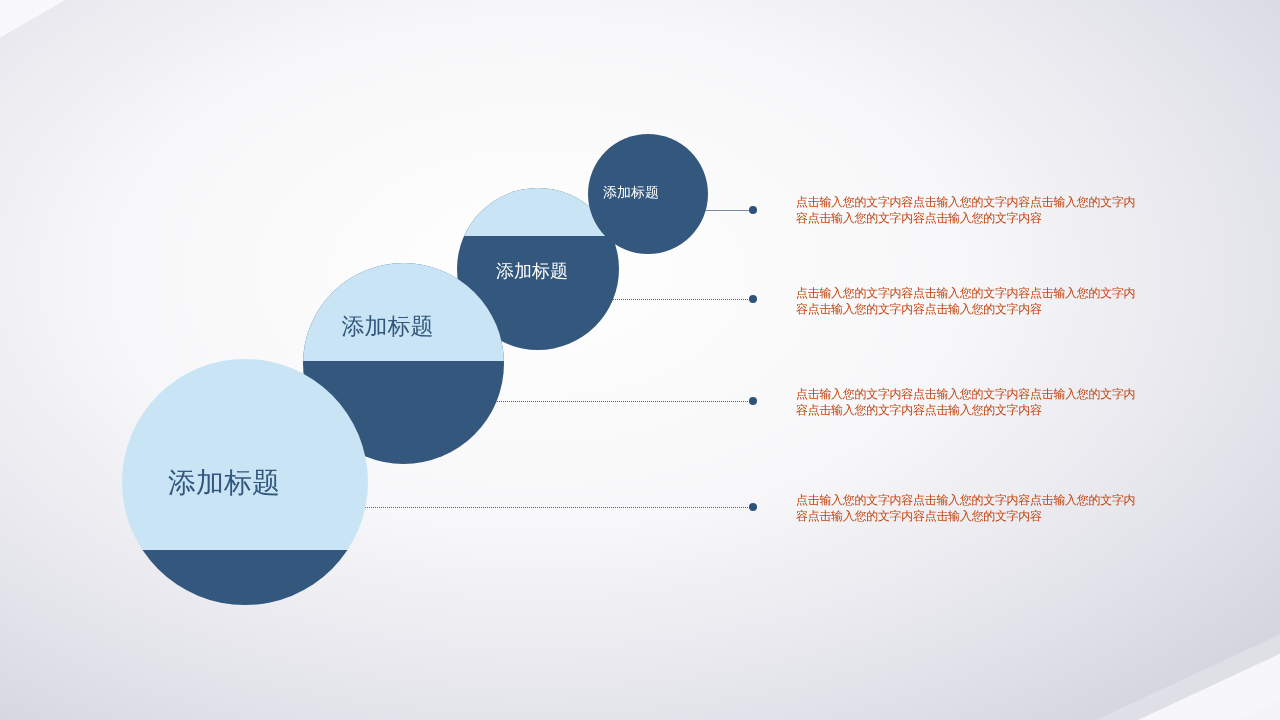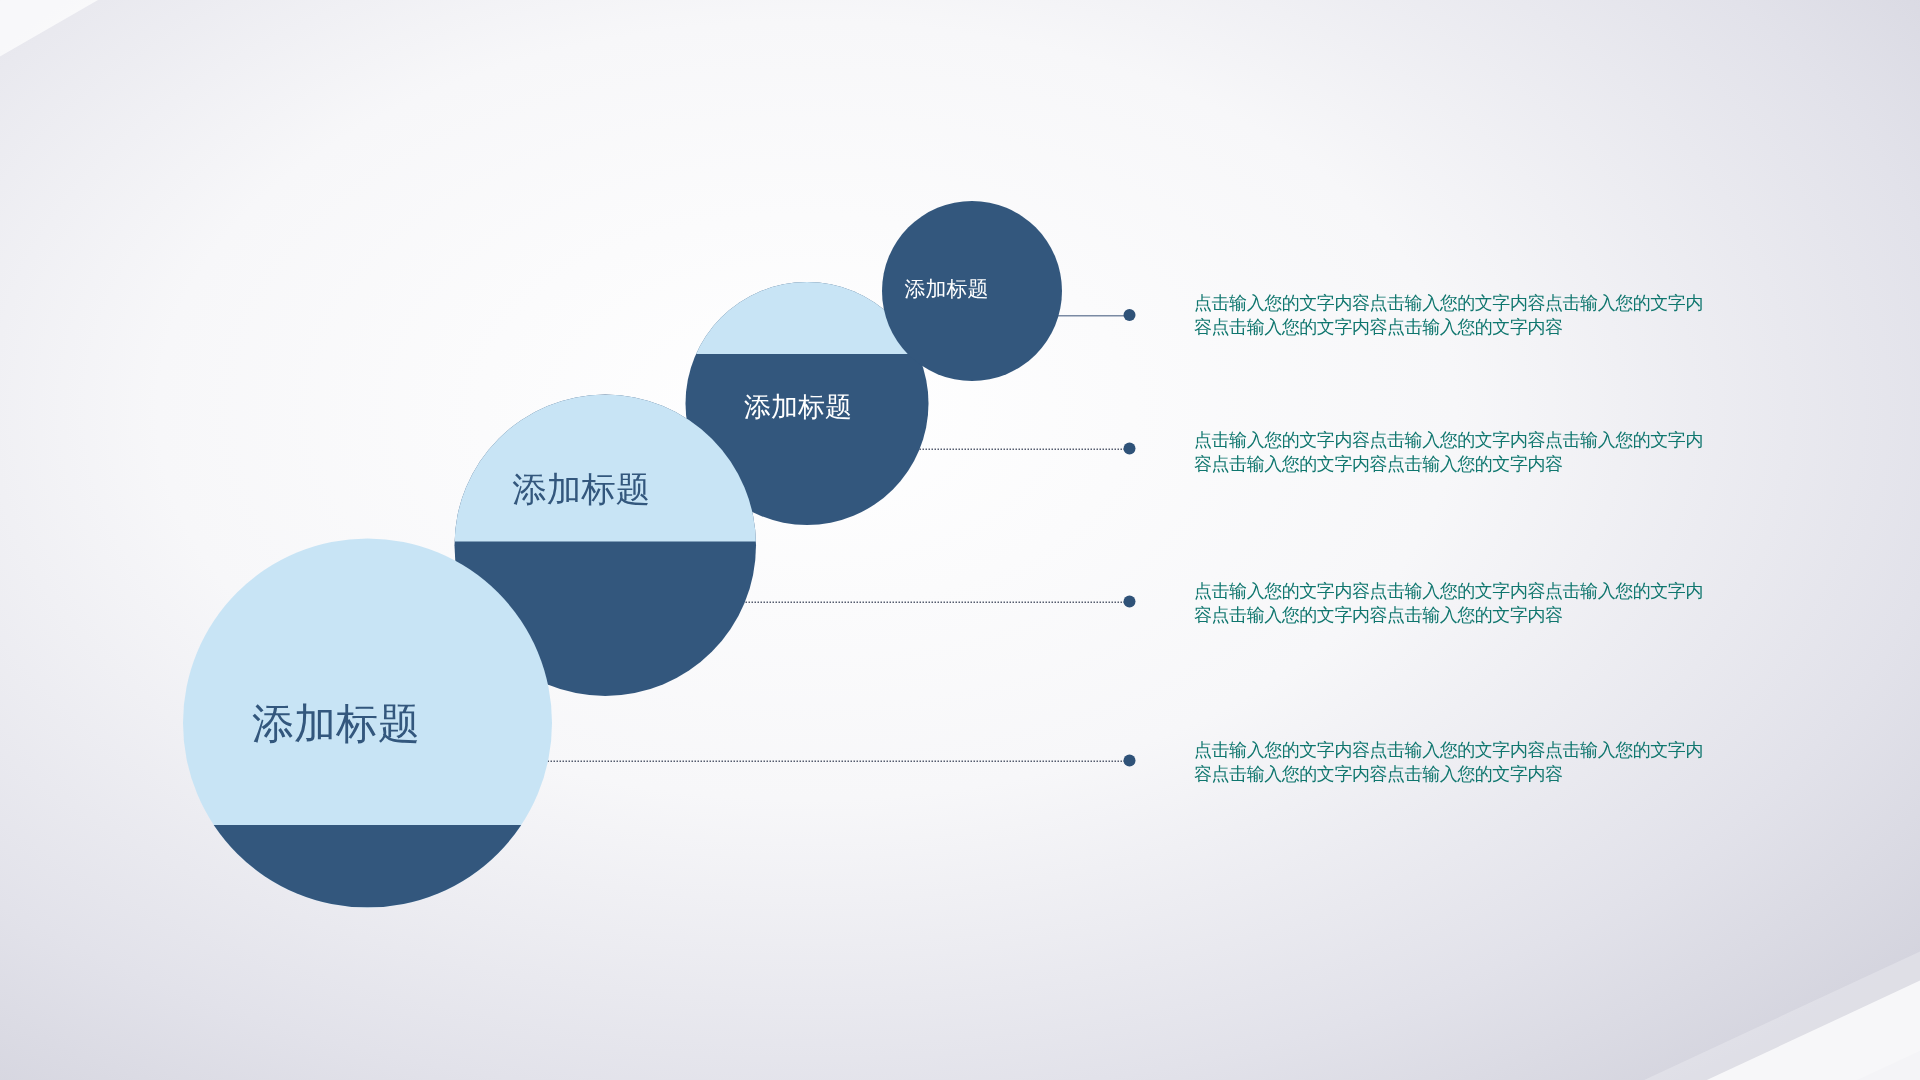--- a/index.html
+++ b/index.html
@@ -31,21 +31,21 @@
   }
   .connector {
     position:absolute; height:0; border-top:1px dotted #555c6e;
   }
   .connector.solid { border-top:1px solid #7a8aa3; }
   .dot {
     position:absolute; width:8px; height:8px; border-radius:50%; background:#2f5278;
   }
   .desc {
     position:absolute; left:796px; width:340px; font-size:12px; line-height:16px;
-    color:#0f766e; letter-spacing:-0.3px;
+    color:#c2410c; letter-spacing:-0.3px;
   }
 </style>
 </head>
 <body>
 
 <div class="corner-tl"></div>
 <div class="corner-br2"></div>
 <div class="corner-br"></div>
 
 <div class="connector solid" style="left:700px; top:210px; width:52px;"></div>

